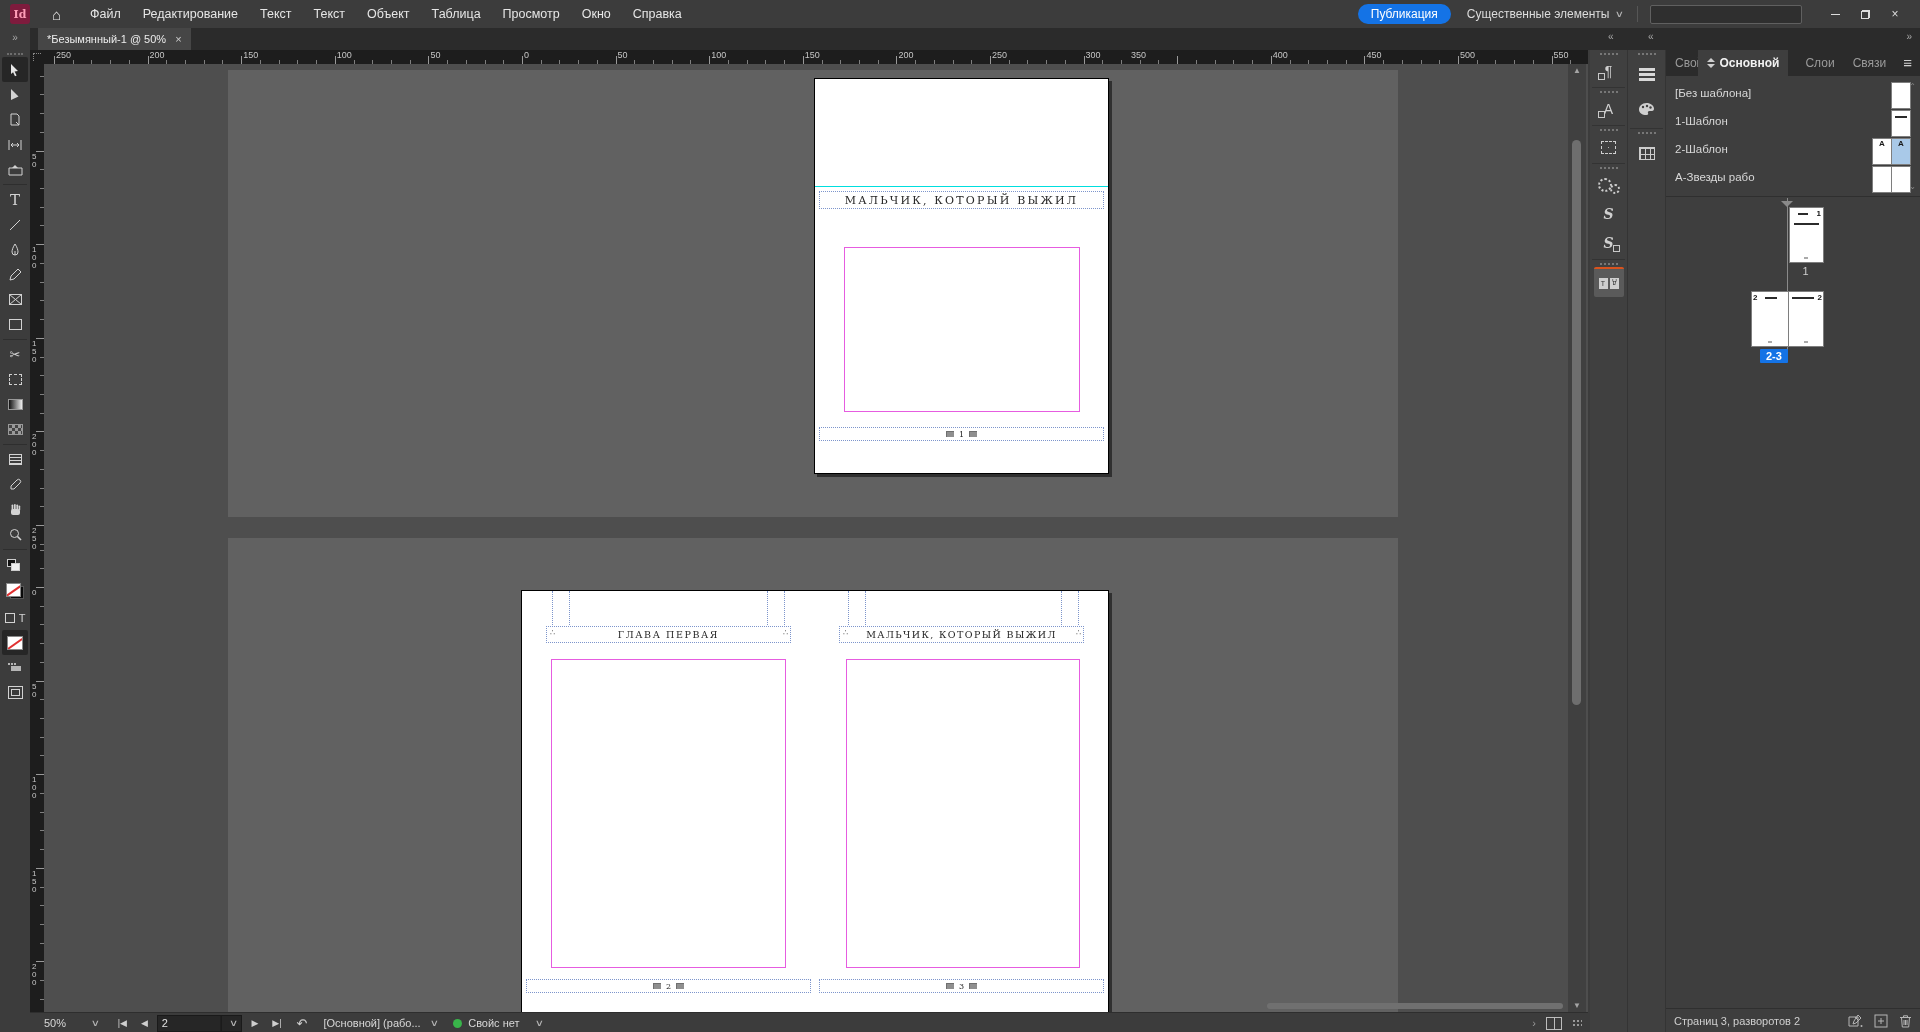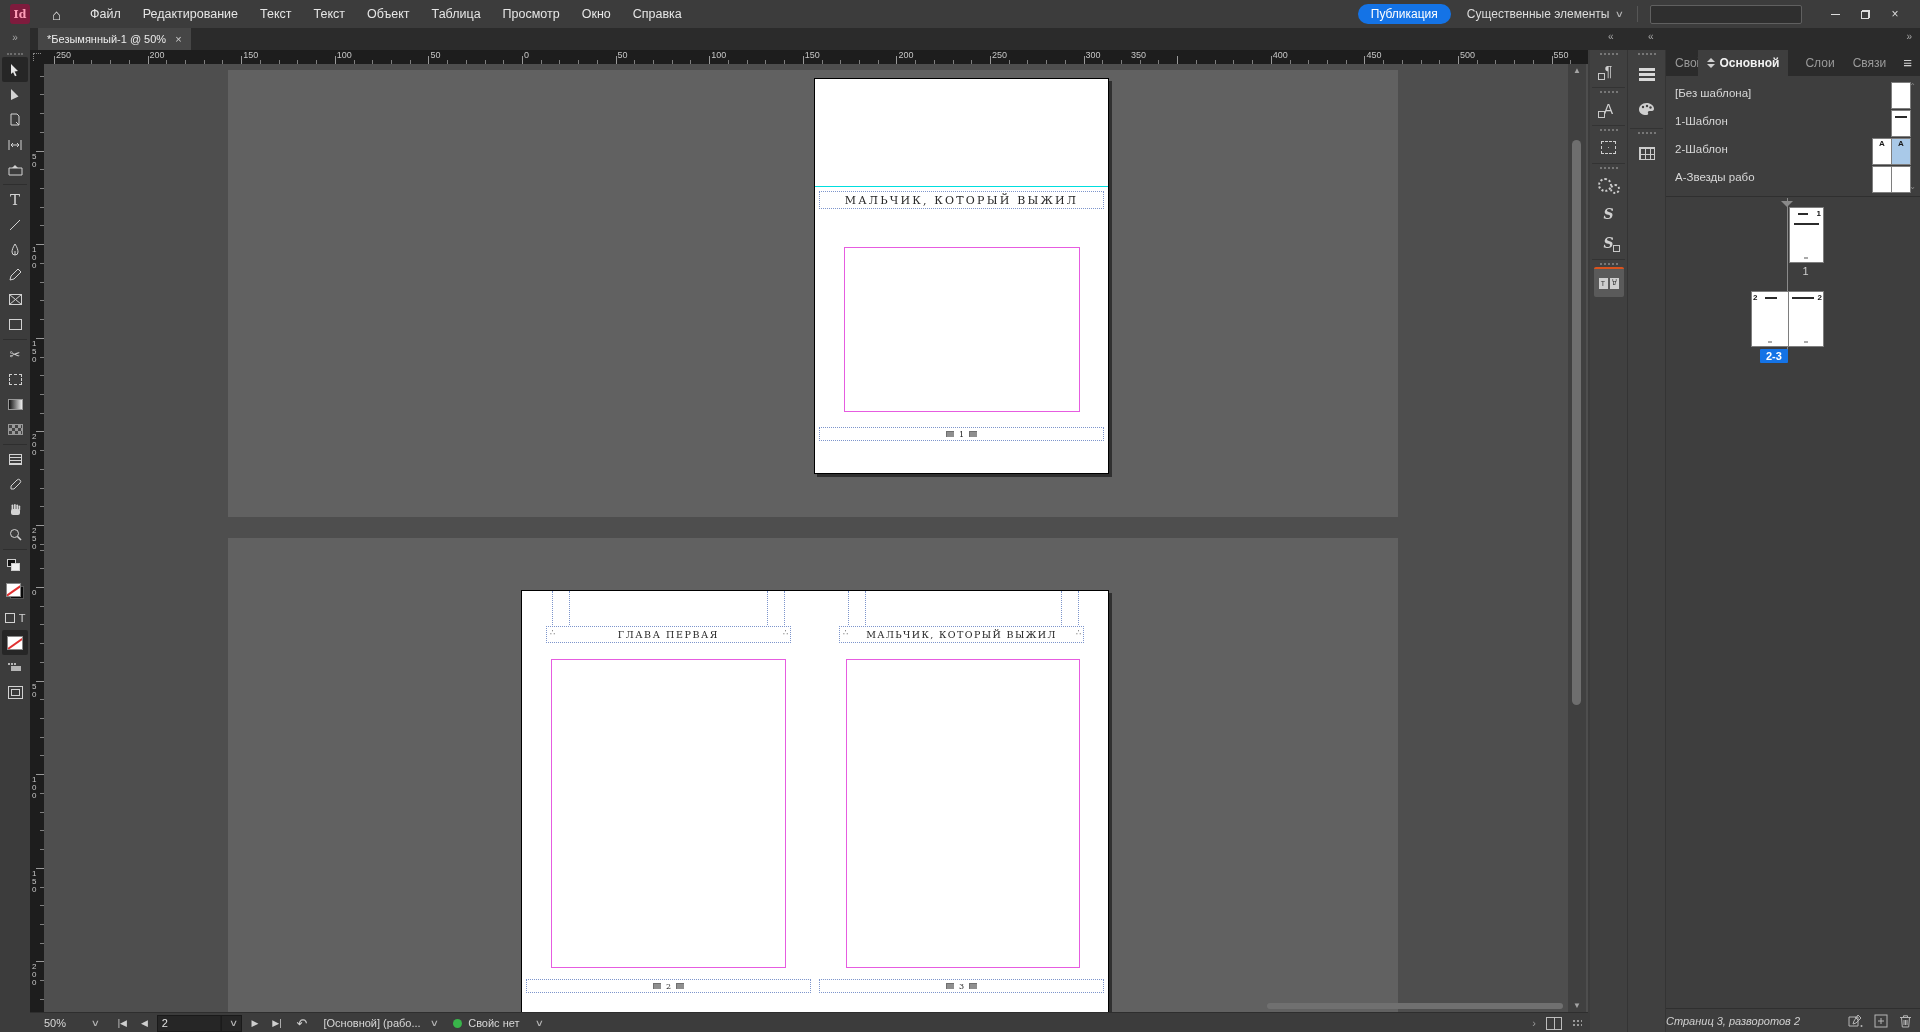--- a/index.html
+++ b/index.html
@@ -127,21 +127,21 @@
   .thumb-page .aletter{position:absolute;top:0px;font-size:8px;font-weight:bold;color:#1a1a1a;width:100%;text-align:center;}
   #tmpl-divider{position:absolute;left:0;top:146px;width:254px;height:1px;background:#2f2f2f;}
   .spine{position:absolute;width:1px;background:#8a8a8a;}
   .ptri{position:absolute;width:0;height:0;border-left:6px solid transparent;border-right:6px solid transparent;border-top:6px solid #8a8a8a;}
   .pg-line{position:absolute;height:2px;background:#2b2b2b;}
   .pg-num{position:absolute;font-size:8px;font-weight:bold;color:#111;}
   .pg-dot{position:absolute;width:4px;height:2px;background:#aaa;}
   .pg-label{position:absolute;font-size:11px;color:#cfcfcf;text-align:center;}
   .pg-label.sel{background:#1473e6;color:#fff;padding:1px 6px;border-radius:1px;font-weight:bold;}
   #panel-bottom{position:absolute;left:1666px;top:1008px;width:254px;height:24px;background:#3e3e3e;border-top:1px solid #2f2f2f;display:flex;align-items:center;}
-  #pages-status{font-size:11px;color:#cfcfcf;margin-left:0;font-style:italic;}
+  #pages-status{font-size:11px;color:#cfcfcf;margin-left:8px;}
   #pb-icons{margin-left:auto;display:flex;align-items:center;gap:11px;margin-right:8px;}
   #pb-icons svg{display:block;}
   .scroll-hint{position:absolute;font-size:8px;color:#8a8a8a;}
 </style>
 </head>
 <body>
 
 <div id="menubar">
   <div id="logo">Id</div>
   <div id="home">⌂</div>

